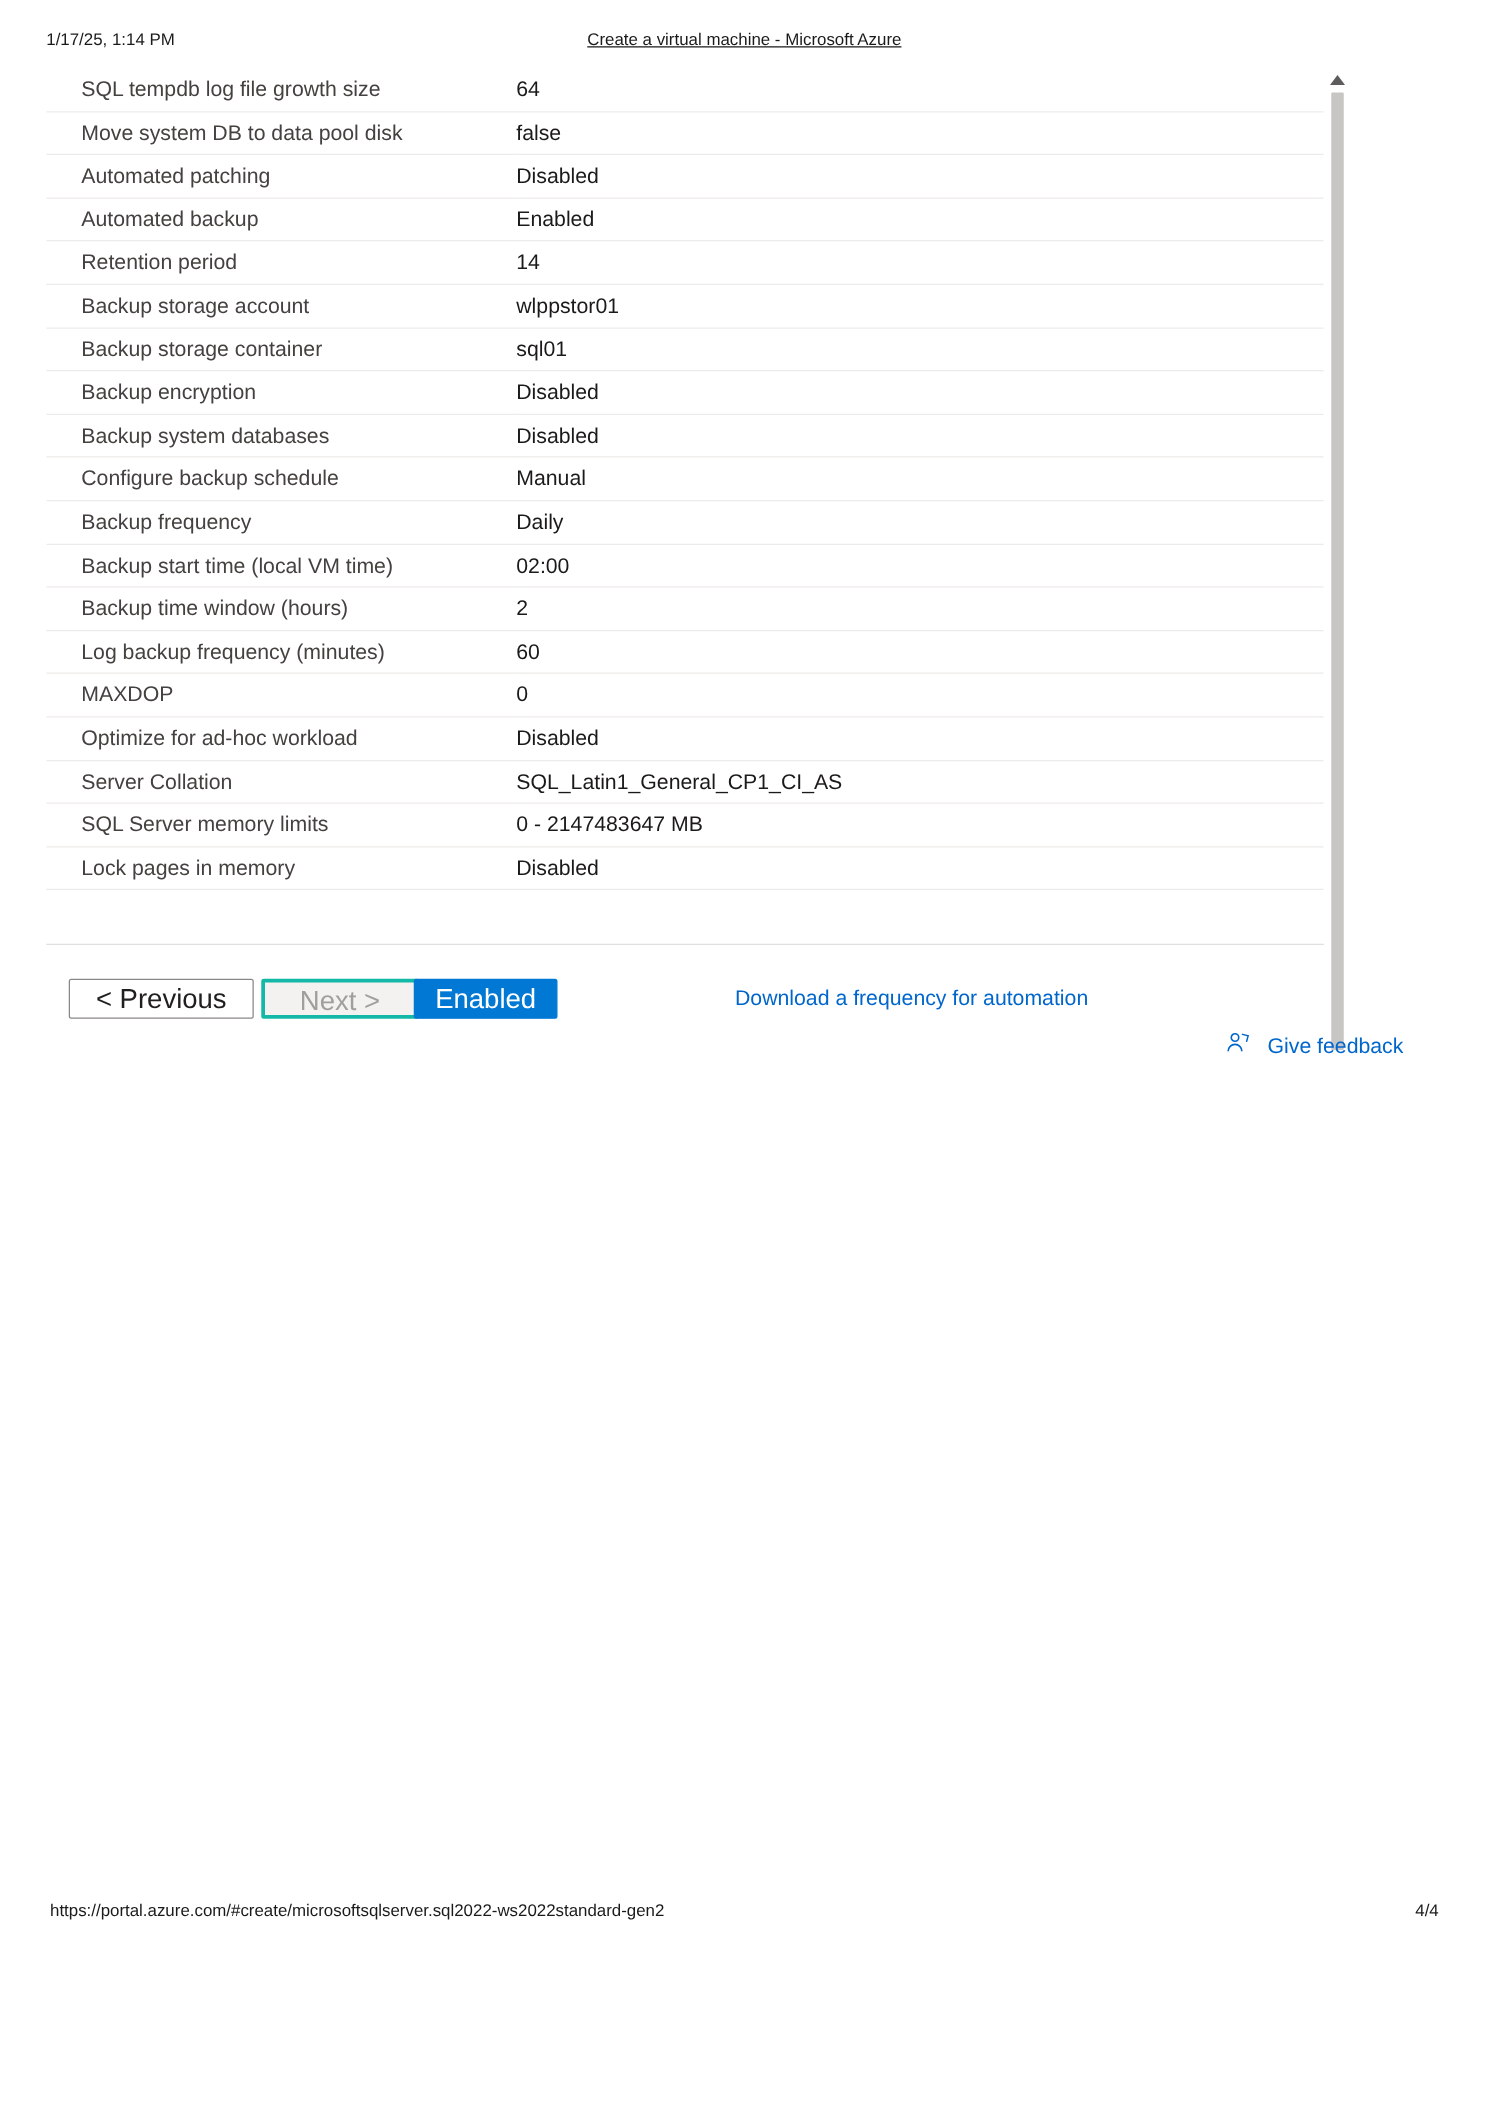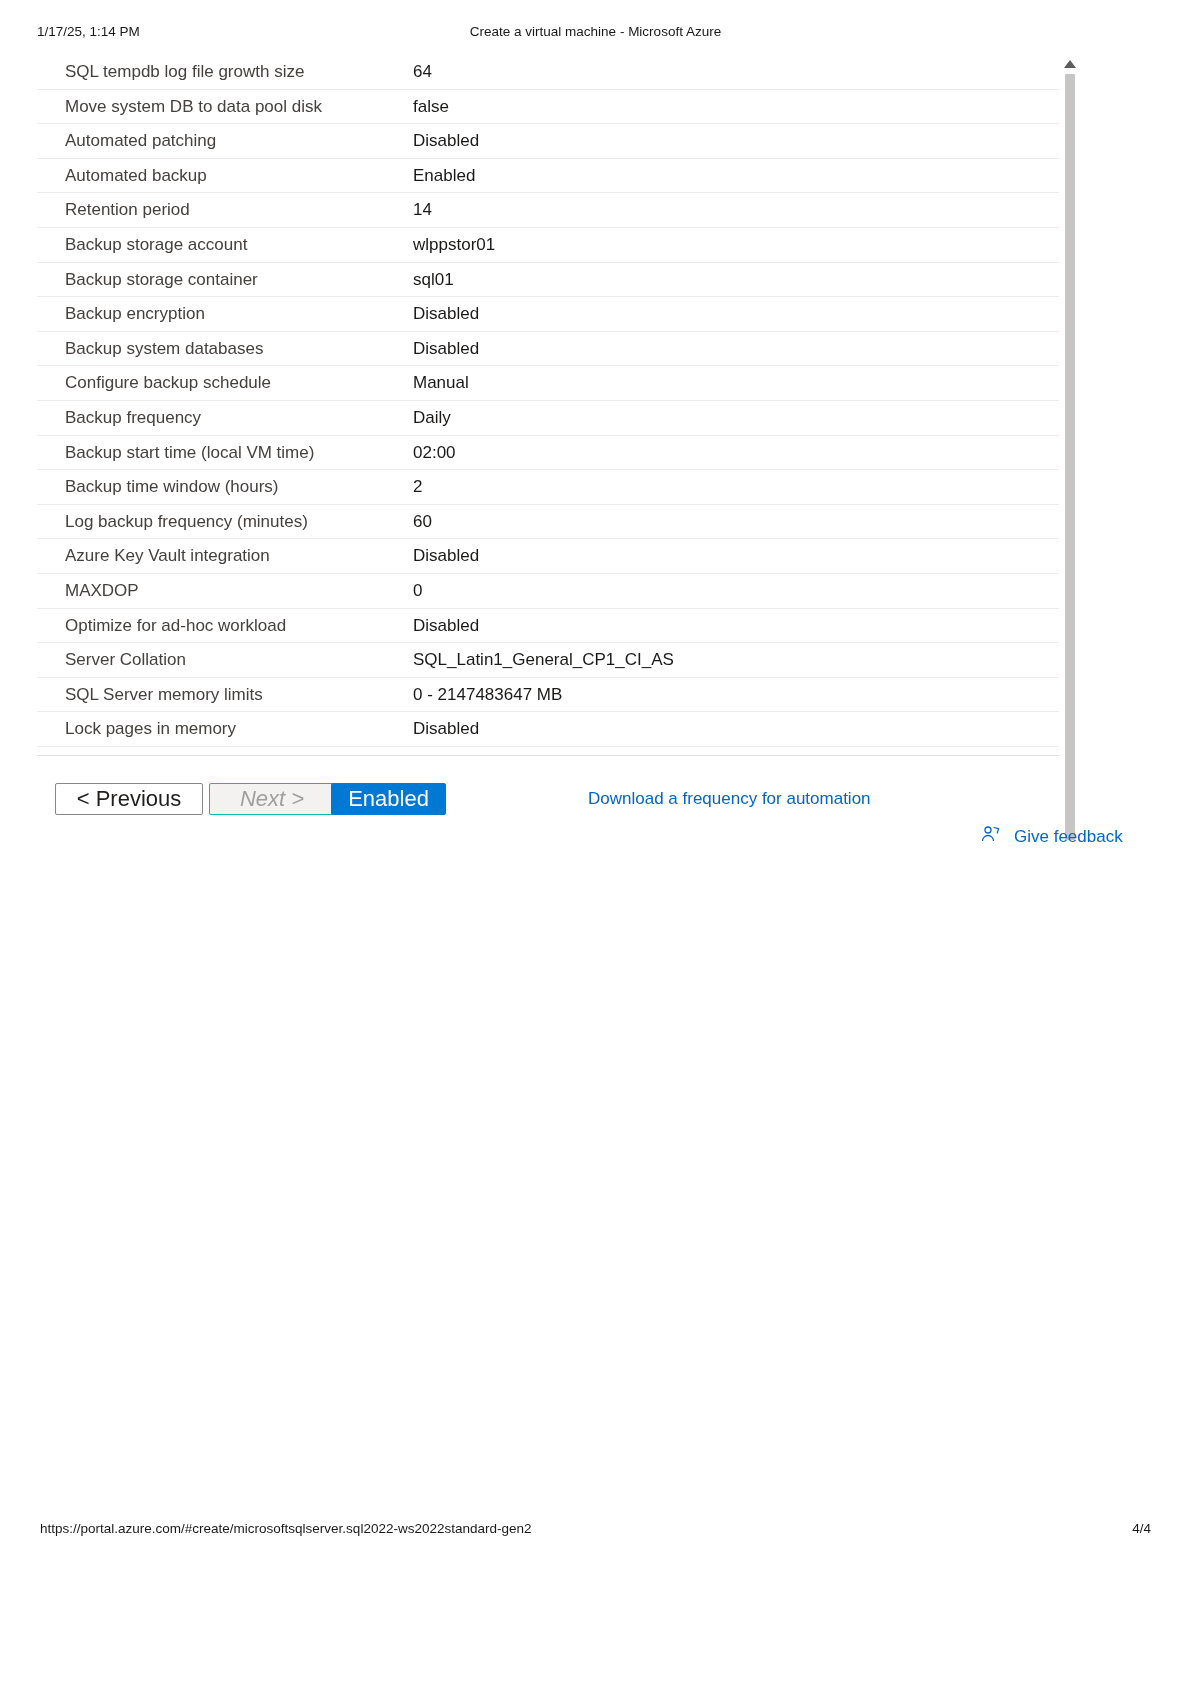--- a/index.html
+++ b/index.html
@@ -32,20 +32,21 @@
     top: 0;
     white-space: nowrap;
   }
   .print-header .ph-title {
     position: absolute;
     left: 0;
     top: 0;
     width: 1191px;
     text-align: center;
     white-space: nowrap;
+    text-decoration: underline;
   }
 
   
   .summary-panel {
     position: absolute;
     left: 37px;
     top: 55px;
     width: 1022px;
     height: 698px;
     overflow: hidden;
@@ -140,24 +141,23 @@
     width: 148px;
     background: #ffffff;
     border: 1px solid #8a8886;
     color: #201f1e;
   }
   .btn-next {
     left: 172px;
     top: 27px;
     width: 126px;
     background: #f3f2f1;
-    border: 1px solid #14b8a6;
+    border: 3px solid #14b8a6;
     color: #a19f9d;
     cursor: default;
-    font-style: italic;
   }
   .btn-create {
     left: 294px;
     top: 27px;
     width: 115px;
     background: #0078d4;
     border: 1px solid #0078d4;
     color: #ffffff;
   }
   .link-template {
@@ -273,24 +273,20 @@
         <td class="key">Backup start time (local VM time)</td>
         <td class="val">02:00</td>
       </tr>
       <tr>
         <td class="key">Backup time window (hours)</td>
         <td class="val">2</td>
       </tr>
       <tr>
         <td class="key">Log backup frequency (minutes)</td>
         <td class="val">60</td>
-      </tr>
-      <tr>
-        <td class="key">Azure Key Vault integration</td>
-        <td class="val">Disabled</td>
       </tr>
       <tr>
         <td class="key">MAXDOP</td>
         <td class="val">0</td>
       </tr>
       <tr>
         <td class="key">Optimize for ad-hoc workload</td>
         <td class="val">Disabled</td>
       </tr>
       <tr>

